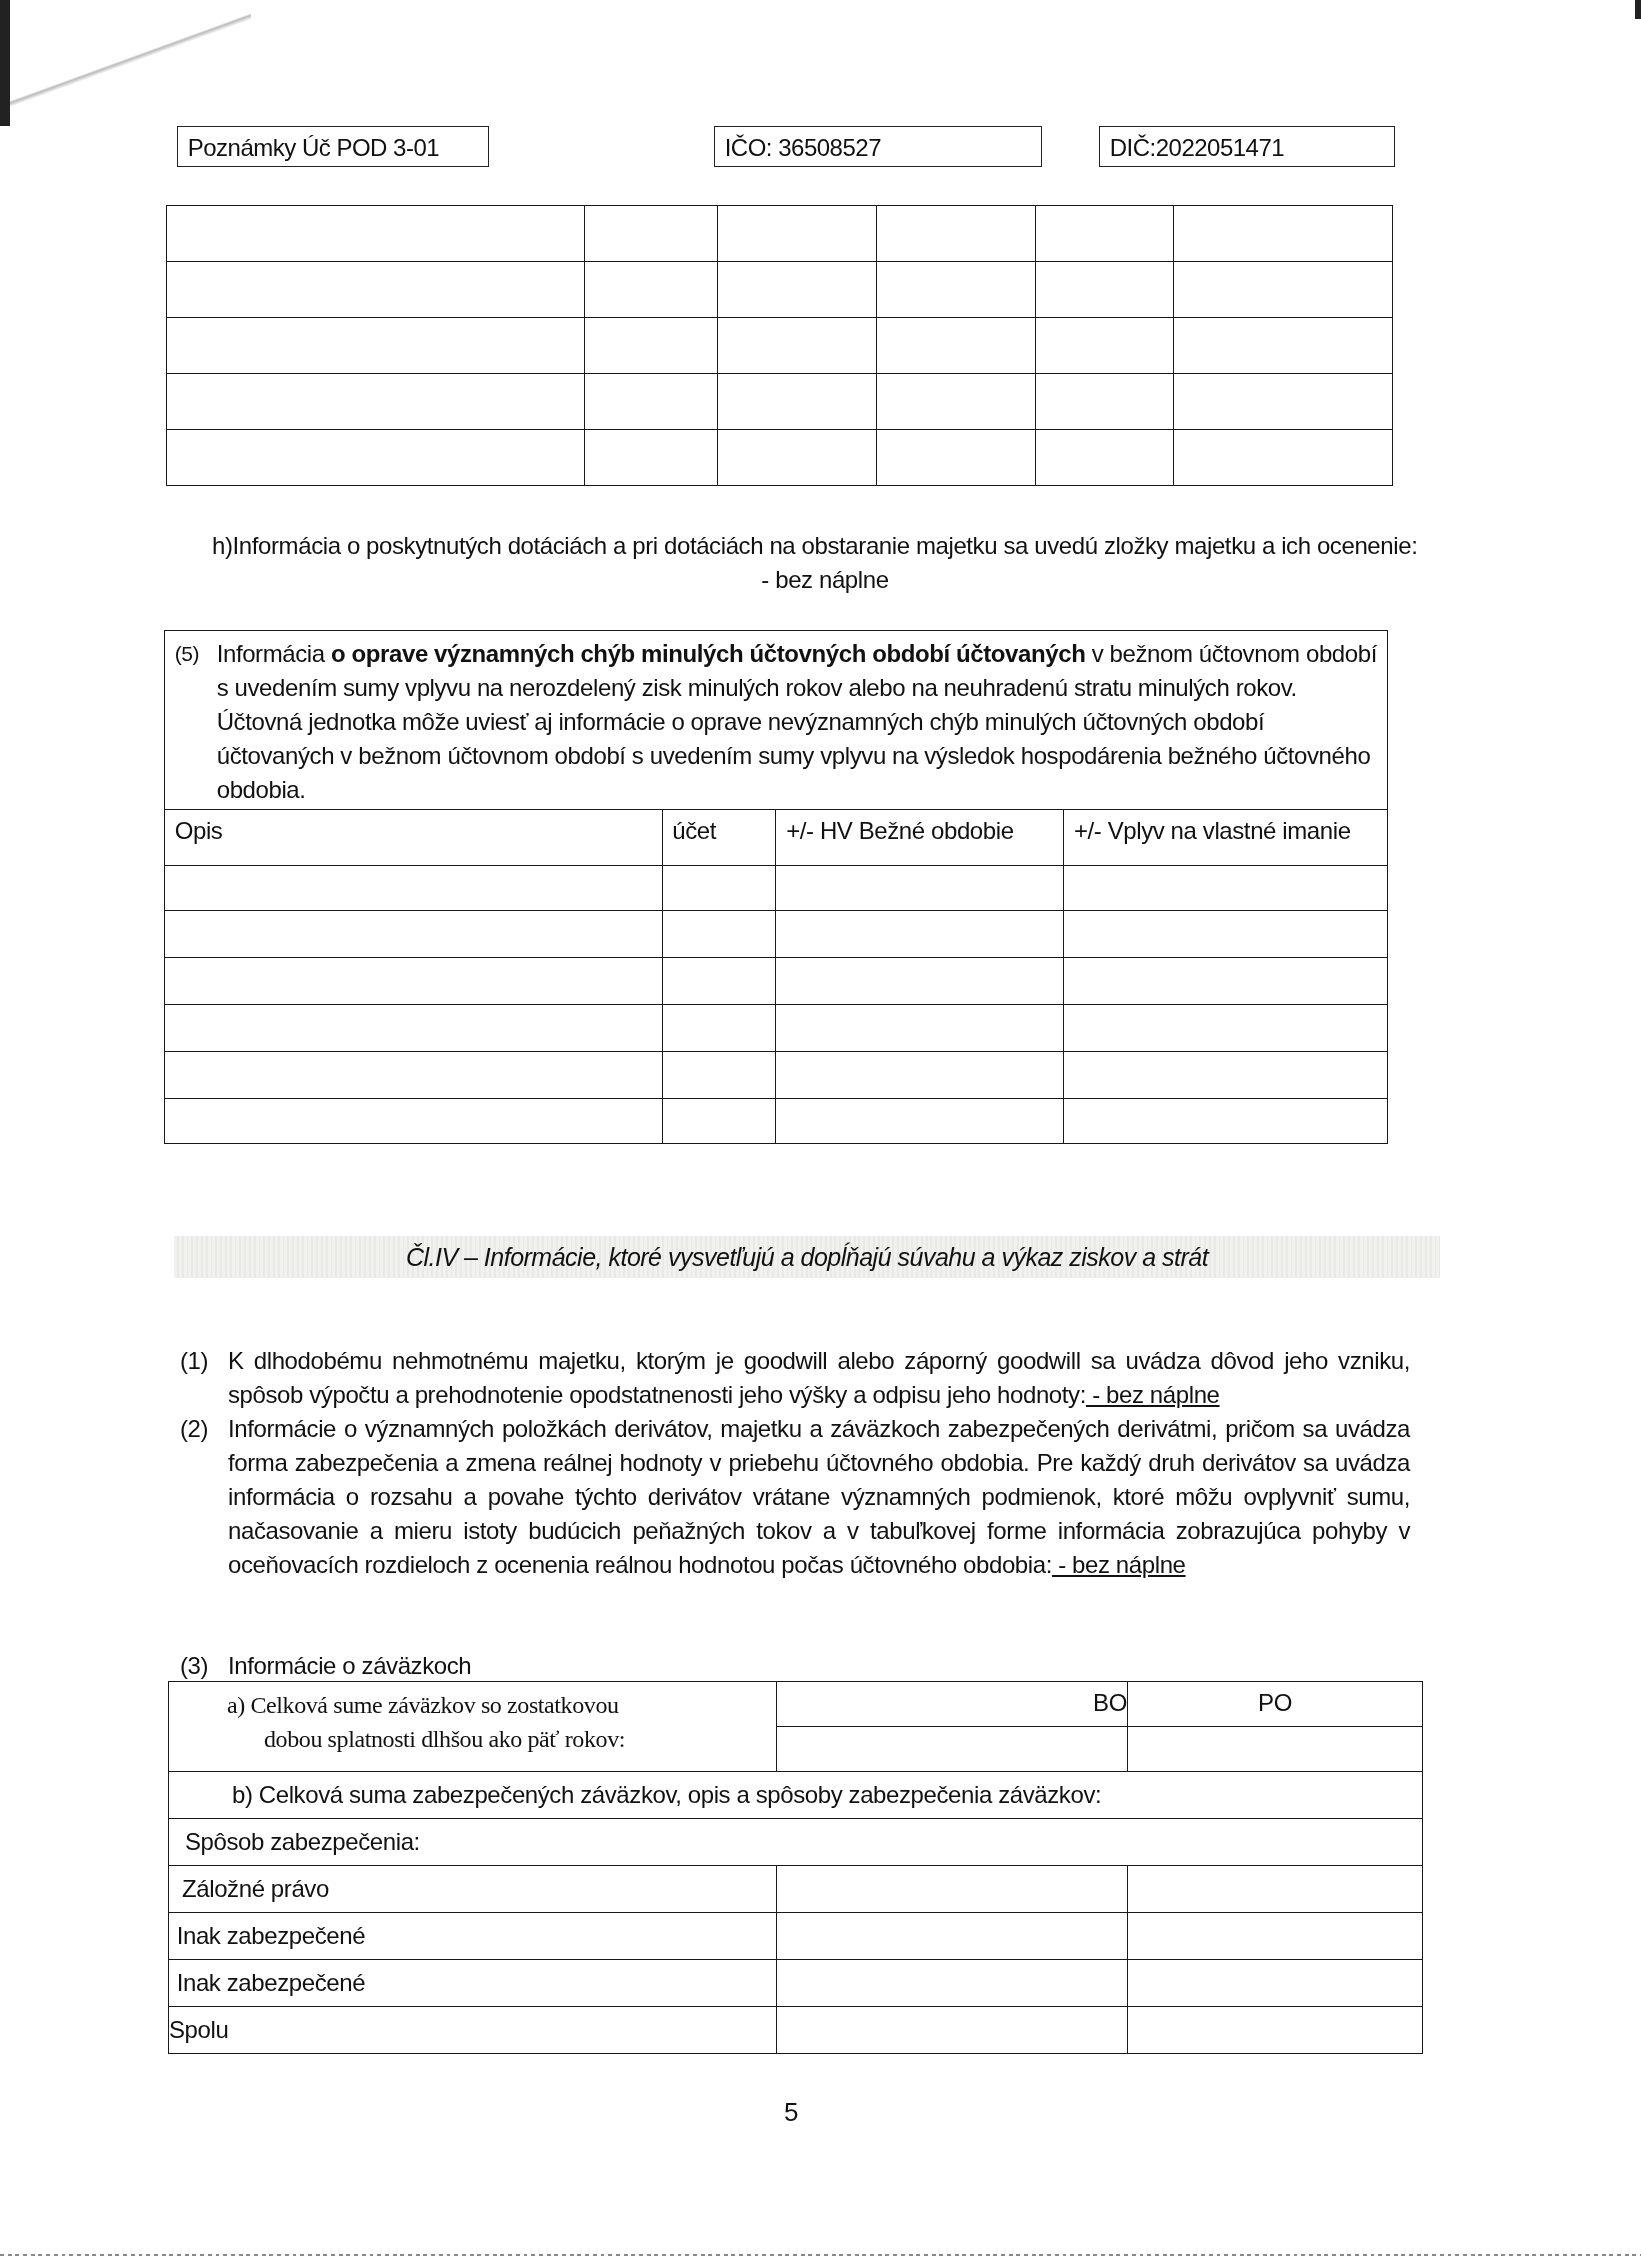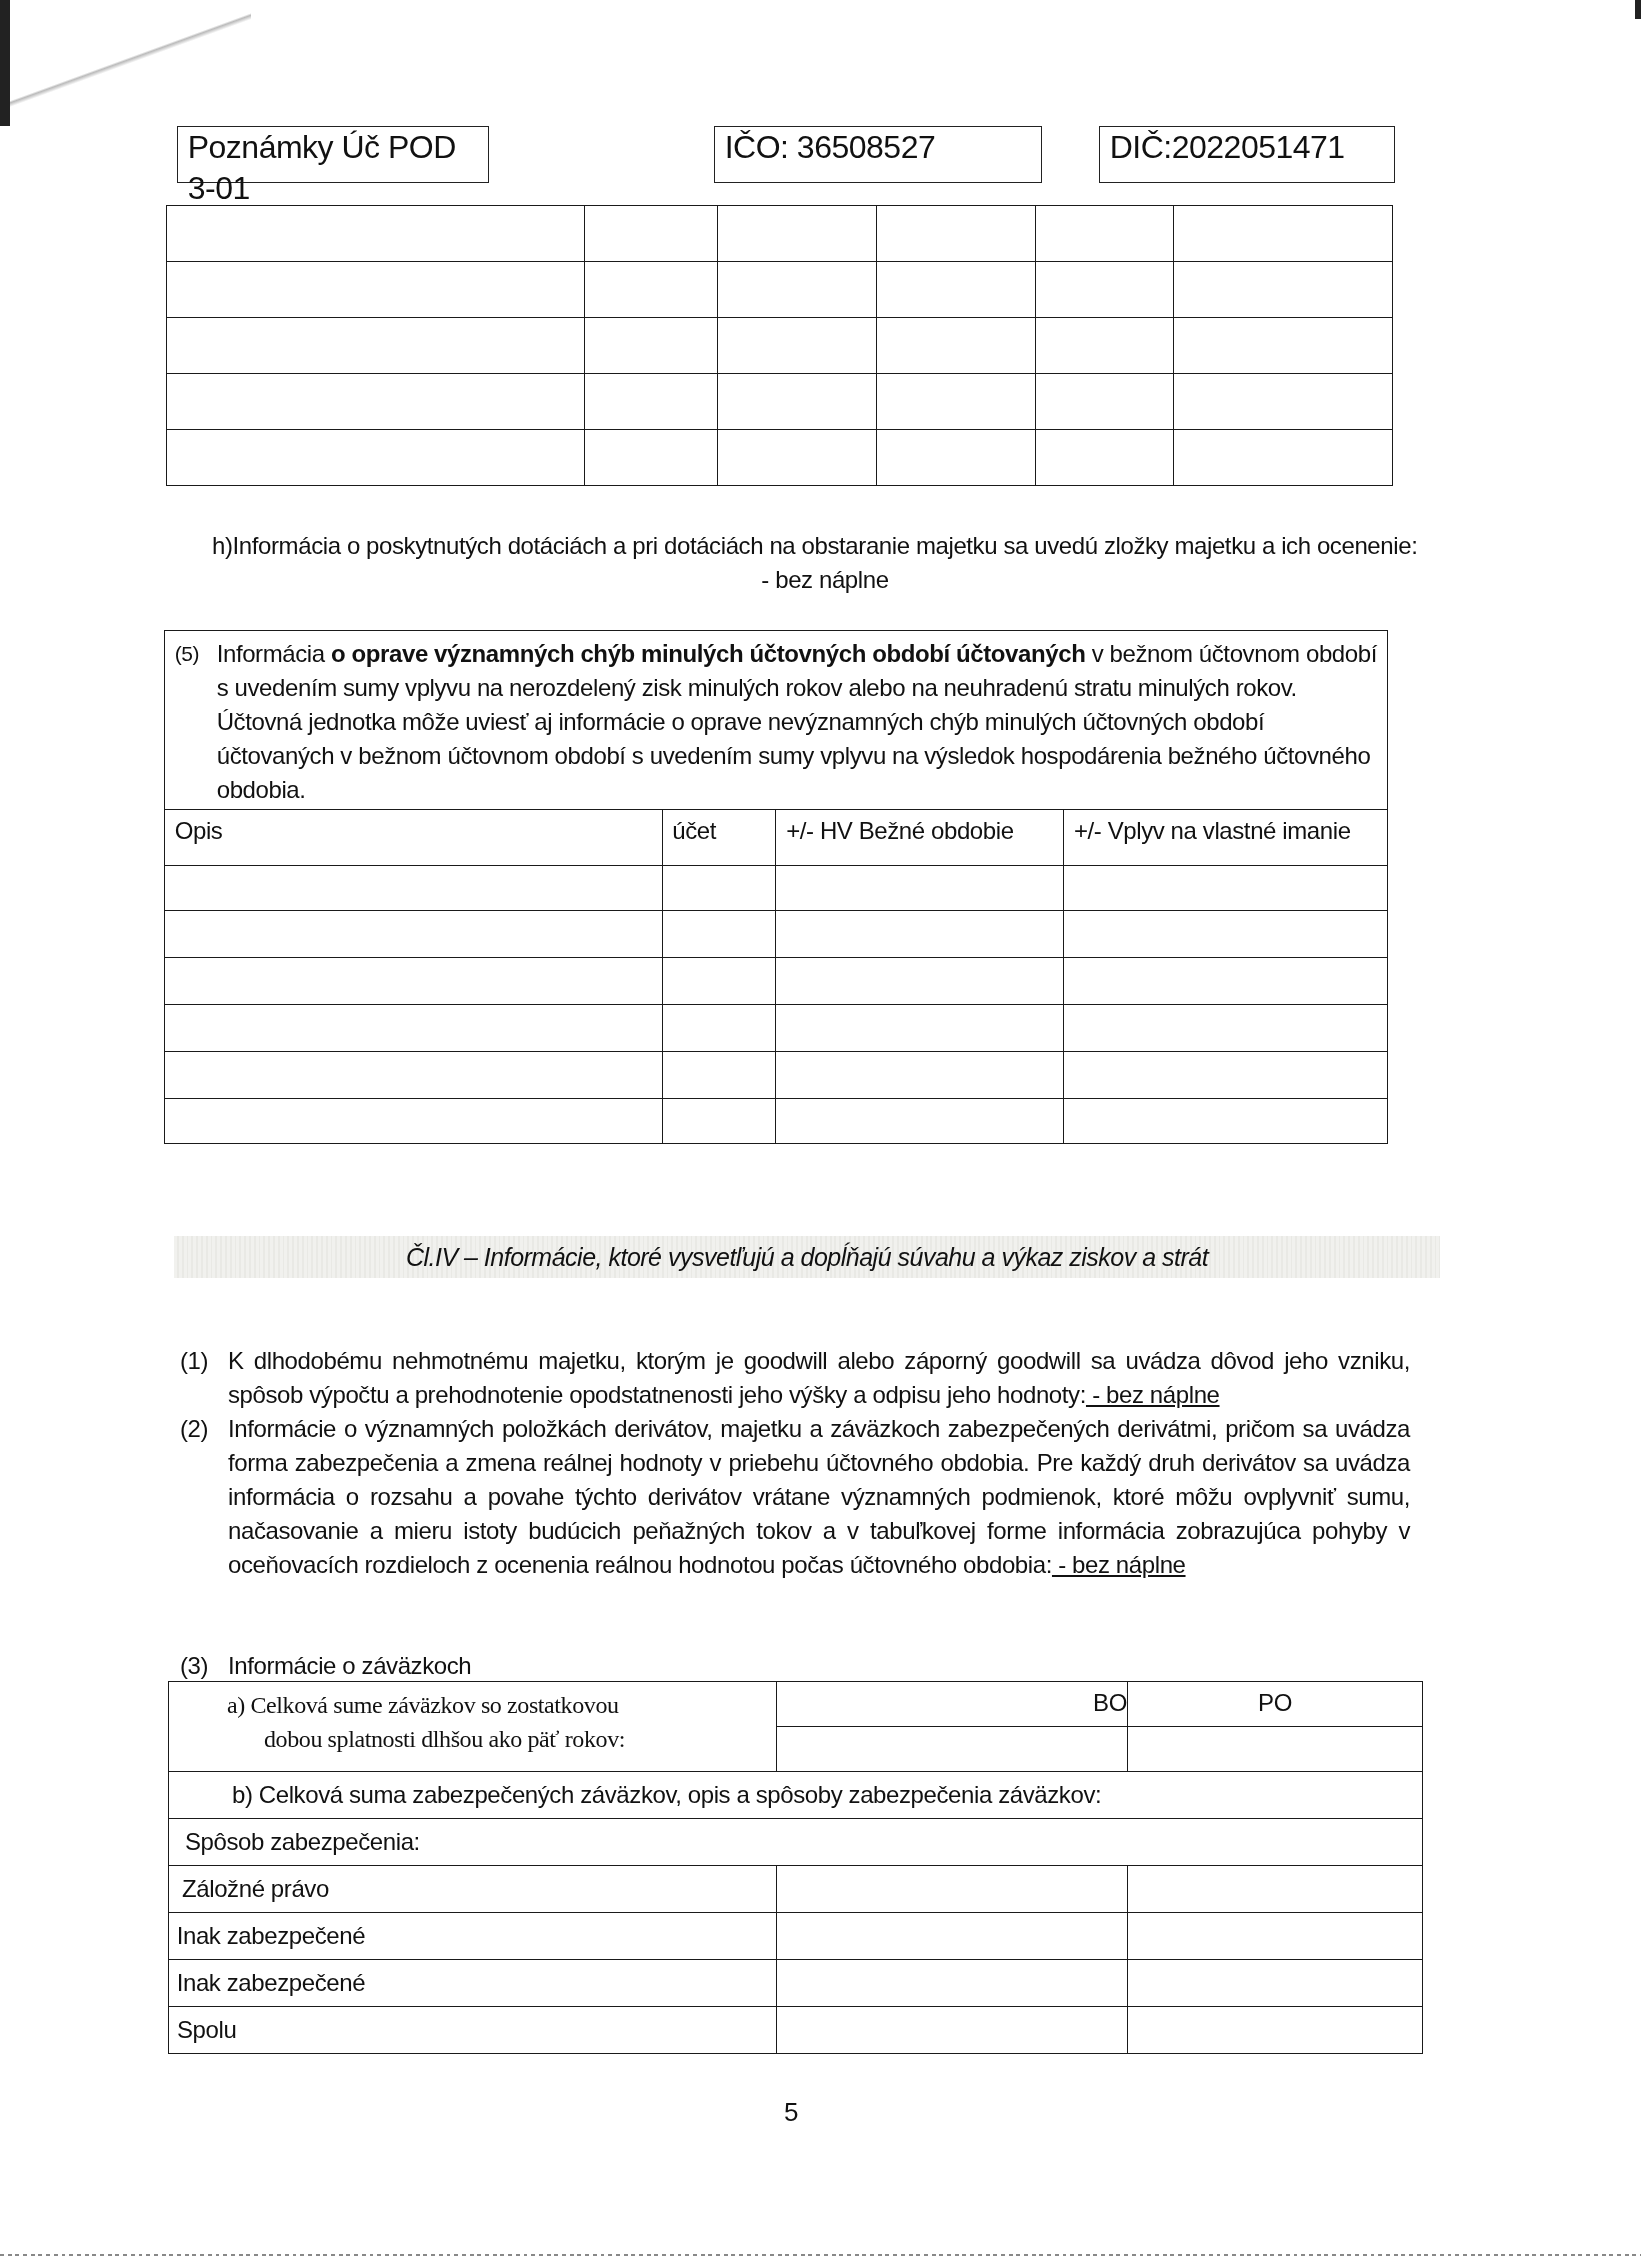--- a/index.html
+++ b/index.html
@@ -4,22 +4,22 @@
 <style>
   html, body { margin: 0; padding: 0; }
   body {
     width: 1641px; height: 2257px; position: relative;
     background: #ffffff; color: #111;
     font-family: "Liberation Sans", "DejaVu Sans", sans-serif;
     overflow: hidden;
   }
   .abs { position: absolute; }
   .hdr-box {
-    position: absolute; border: 1.9px solid #222; height: 57px;
-    font-size: 32px; line-height: 41px; padding-left: 9.7px; box-sizing: border-box;
+    position: absolute; border: 1.9px solid #222; height: 41px;
+    font-size: 24px; line-height: 41px; padding-left: 9.7px; box-sizing: border-box;
     letter-spacing: -0.5px;
   }
   table.grid { position: absolute; border-collapse: collapse; }
   table.grid td { border: 1.9px solid #1a1a1a; padding: 0; }
   .txt { font-size: 24px; line-height: 34px; letter-spacing: -0.4px; }
   .section-band {
     position: absolute; left: 174px; top: 1236px; width: 1266px; height: 42px;
     background: repeating-linear-gradient(90deg, #f1f1ee 0 2.9px, #e9e9e5 2.9px 4.8px);
     text-align: center; font-style: italic; font-size: 25px; line-height: 42px;
     letter-spacing: -0.5px;
@@ -224,21 +224,21 @@
     <td class="txt" style="padding-left:7.7px;">Inak zabezpečené</td>
     <td></td>
     <td></td>
   </tr>
   <tr style="height:47px">
     <td class="txt" style="padding-left:7.7px;">Inak zabezpečené</td>
     <td></td>
     <td></td>
   </tr>
   <tr style="height:47px">
-    <td class="txt" style="padding-left:8px;">Spolu</td>
+    <td class="txt" style="padding-left:0;">Spolu</td>
     <td></td>
     <td></td>
   </tr>
 </tbody>
   </table>
 
 <div class="abs" style="left:784px; top:2097px; font-size:26px;">5</div>
 
 <div class="bottom-line"></div>
 

